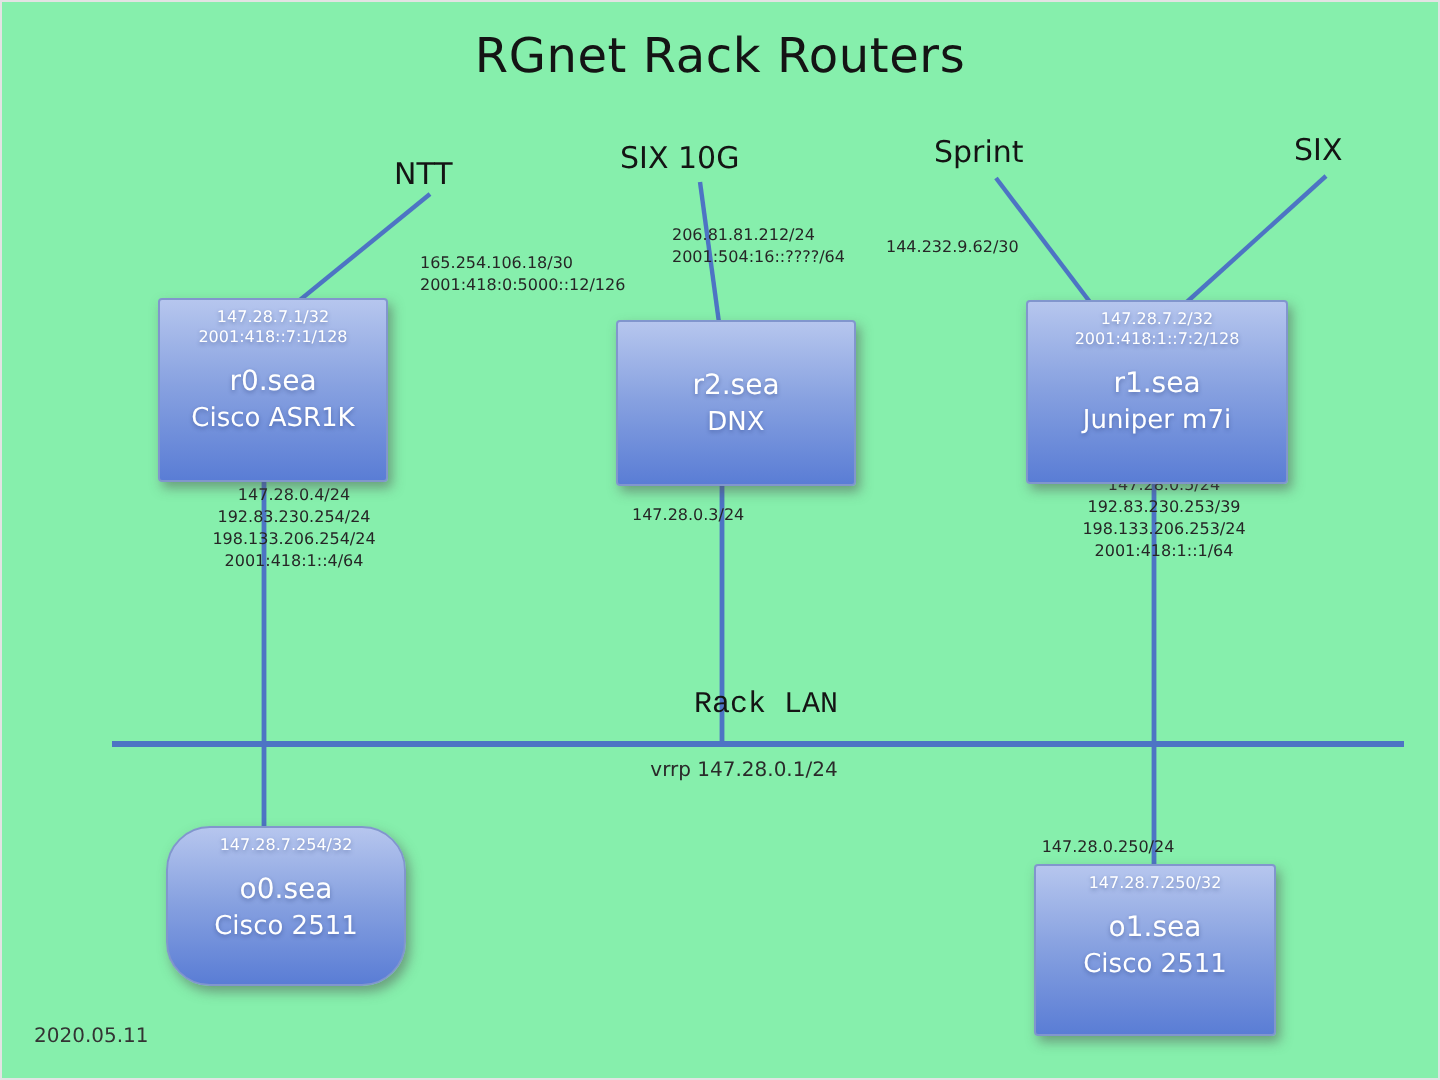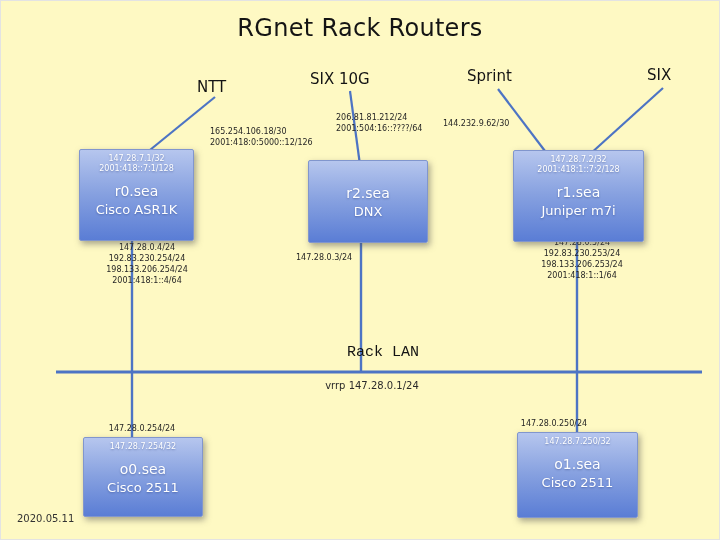--- a/index.html
+++ b/index.html
@@ -1,16 +1,16 @@
 <!DOCTYPE html>
 <html><head>
 <meta charset="utf-8">
 <style>
   html,body{margin:0;padding:0;background:#ffffff;}
-  .slide{position:relative;width:720px;height:540px;box-sizing:border-box;background:#fef9c3;
+  .slide{position:relative;width:720px;height:540px;box-sizing:border-box;background:#86efac;
          font-family:"DejaVu Sans",sans-serif;overflow:hidden;border:1px solid #e3e3e3;}
   .wires{position:absolute;left:0;top:0;z-index:1;}
   .title{position:absolute;z-index:2;left:0;top:13px;width:100%;text-align:center;
          font-size:24px;color:#141414;letter-spacing:.3px;}
   .uplabel{position:absolute;z-index:2;font-size:15px;color:#141414;}
   .addr{position:absolute;z-index:3;font-size:8px;line-height:11px;color:#262626;}
   .center{text-align:center;}
   .rbox{position:absolute;z-index:4;display:flex;flex-direction:column;align-items:center;
         background:linear-gradient(180deg,#b6c6ee 0%,#87a1e0 48%,#5a7dd5 100%);
         border:1px solid #8196cd;border-radius:2px;
@@ -72,43 +72,43 @@
     <div>147.28.0.4/24</div>
     <div>192.83.230.254/24</div>
     <div>198.133.206.254/24</div>
     <div>2001:418:1::4/64</div>
   </div>
 
   <div class="rbox mid" style="left:307px;top:159px;width:118px;height:81px;">
     <div class="nm">r2.sea</div>
     <div class="md">DNX</div>
   </div>
-  <div class="addr" style="left:295px;top:251px;">
+  <div class="addr" style="left:315px;top:251px;">
     <div>147.28.0.3/24</div>
   </div>
 
   <div class="rbox pad" style="left:512px;top:149px;width:129px;height:86px;">
     <div class="lo">147.28.7.2/32</div>
     <div class="lo">2001:418:1::7:2/128</div>
     <div class="gap"></div>
     <div class="nm">r1.sea</div>
     <div class="md">Juniper m7i</div>
   </div>
   <div class="addr center" style="left:530px;top:236px;width:102px;">
     <div>147.28.0.5/24</div>
-    <div>192.83.230.253/24</div>
+    <div>192.83.230.253/39</div>
     <div>198.133.206.253/24</div>
     <div>2001:418:1::1/64</div>
   </div>
 
   <div class="lanlabel" style="left:336px;top:343px;width:92px;font-family:Liberation Mono, monospace;">Rack LAN</div>
   <div class="vrrp" style="left:315px;top:379px;width:112px;">vrrp 147.28.0.1/24</div>
 
   <div class="addr center" style="left:90px;top:422px;width:102px;">147.28.0.254/24</div>
-  <div class="rbox pad" style="left:82px;top:436px;width:118px;height:74px;">
+  <div class="rbox pad" style="left:82px;top:412px;width:118px;height:74px;border-radius:22px;">
     <div class="lo">147.28.7.254/32</div>
     <div class="gap"></div>
     <div class="nm">o0.sea</div>
     <div class="md">Cisco 2511</div>
   </div>
 
   <div class="addr center" style="left:502px;top:417px;width:102px;">147.28.0.250/24</div>
   <div class="rbox pad" style="left:516px;top:431px;width:119px;height:80px;text-align:right;">
     <div class="lo">147.28.7.250/32</div>
     <div class="gap"></div>

